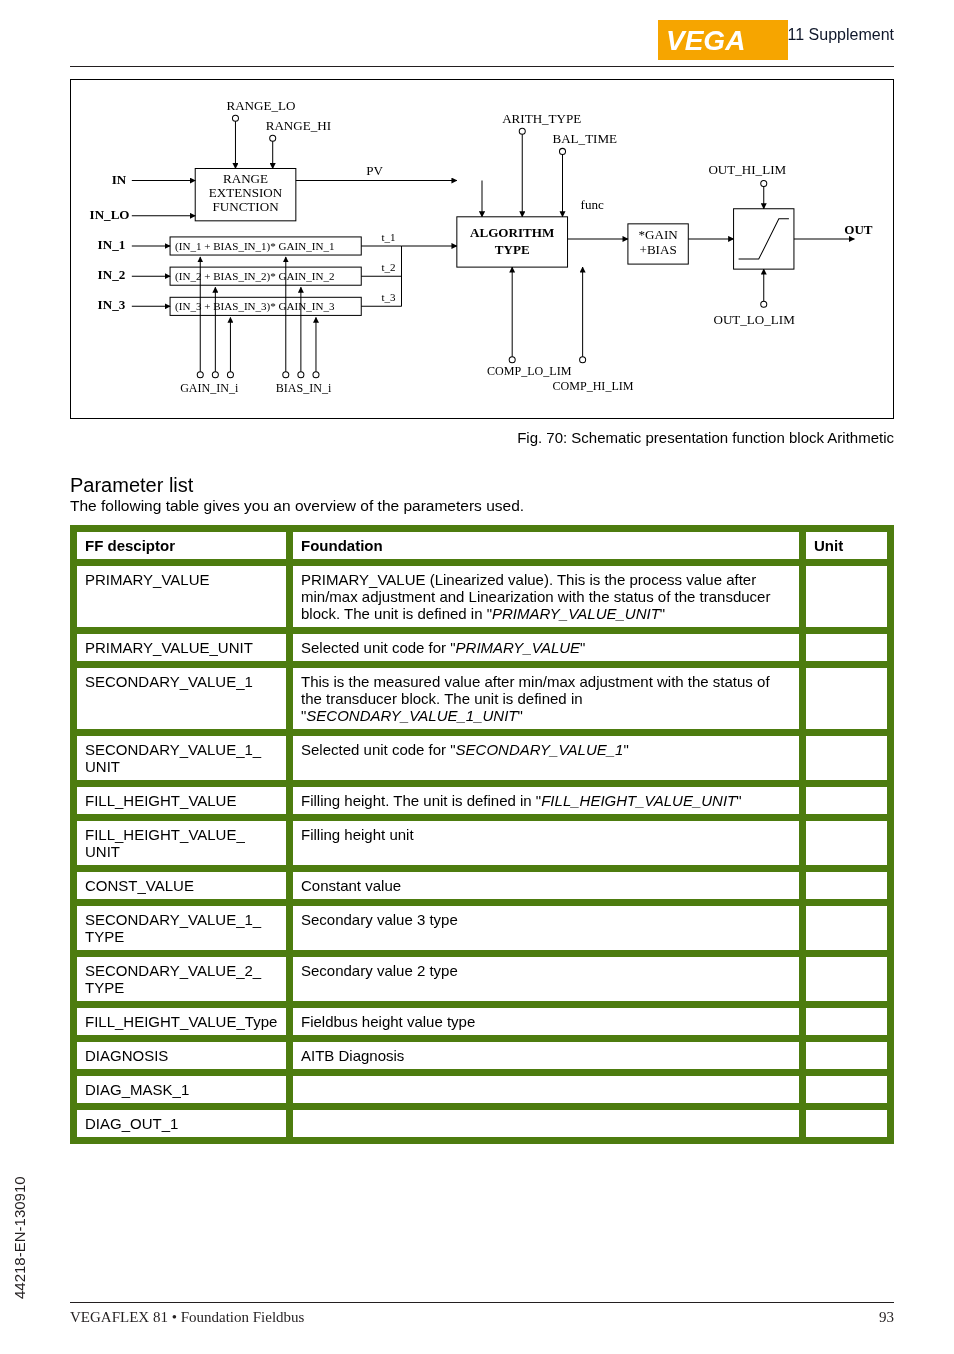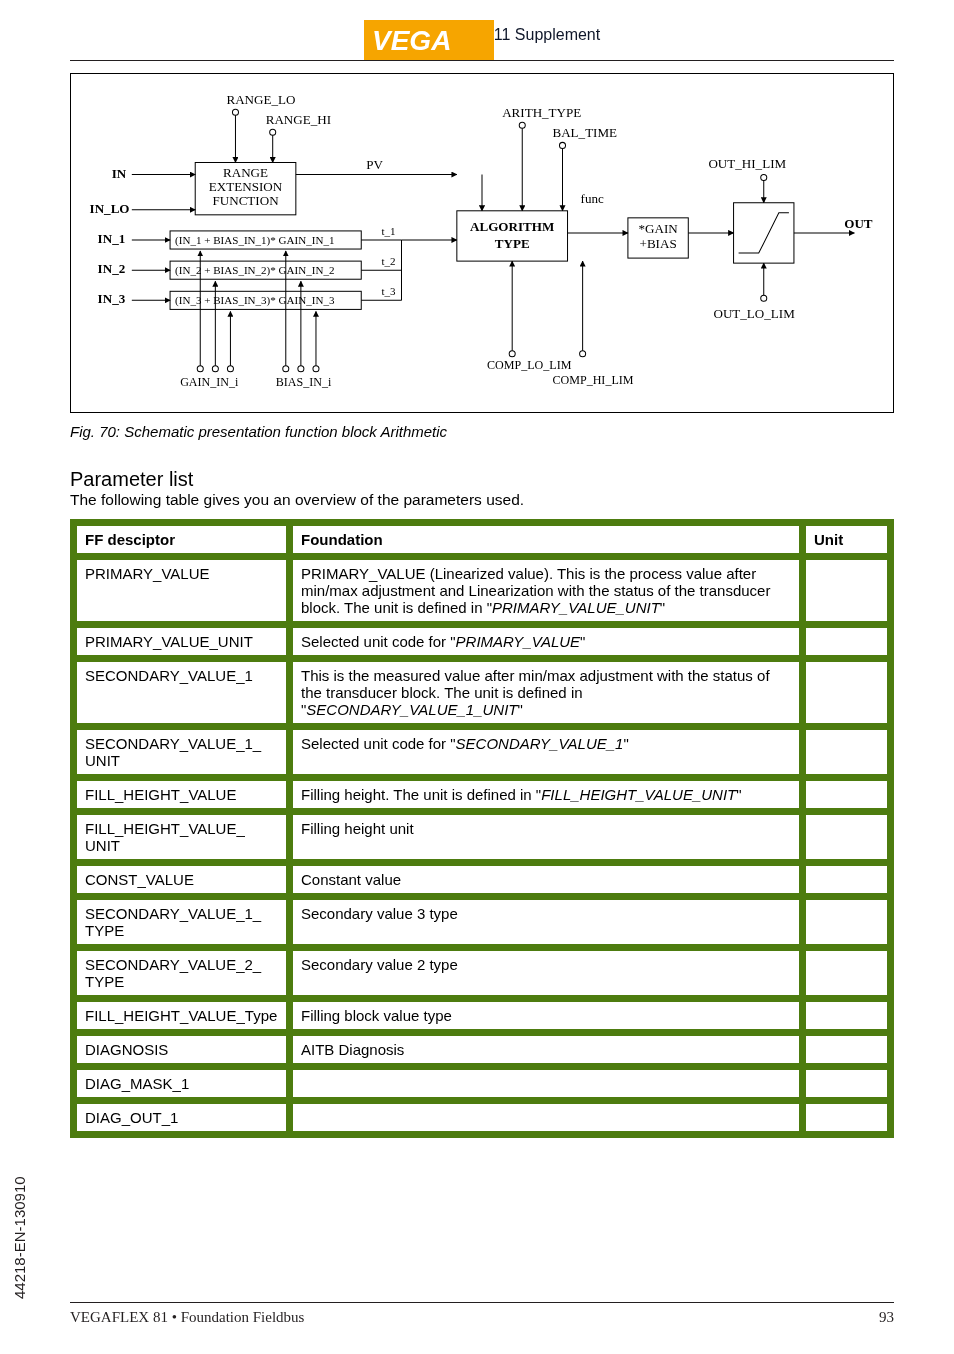--- a/index.html
+++ b/index.html
@@ -12,23 +12,23 @@
     font-size: 15.5px;
     color: #000;
     background: #fff;
     position: relative;
   }
   .page {
     padding: 20px 60px 0 70px;
   }
   .header {
     display: flex;
-    justify-content: center;
+    justify-content: flex-end;
     align-items: flex-start;
-    margin-bottom: 0;
+    margin-bottom: 6px;
   }
   .logo {
     display: flex;
     align-items: center;
   }
   .header-right {
     font-size: 16px;
     color: #0f172a;
     padding-top: 6px;
   }
@@ -42,23 +42,23 @@
     width: 824px;
     height: 340px;
     padding: 8px;
     display: flex;
     align-items: center;
     justify-content: center;
     margin-bottom: 10px;
   }
   .diagram-box svg { width: 100%; height: 100%; }
   .caption {
-    font-style: italic;
     font-size: 15px;
     margin: 10px 0 28px 0;
+    text-align: right;
   }
   h2.param-list {
     font-size: 20px;
     font-weight: normal;
     margin: 0 0 0 0;
   }
   .intro {
     margin: 0 0 10px 0;
   }
   table.params {
@@ -288,21 +288,21 @@
           <td>Secondary value 3 type</td>
           <td></td>
         </tr>
         <tr>
           <td>SECONDARY_<wbr>VALUE_<wbr>2_<wbr>TYPE</td>
           <td>Secondary value 2 type</td>
           <td></td>
         </tr>
         <tr>
           <td>FILL_<wbr>HEIGHT_<wbr>VALUE_<wbr>Type</td>
-          <td>Filling block value type</td>
+          <td>Fieldbus height value type</td>
           <td></td>
         </tr>
         <tr>
           <td>DIAGNOSIS</td>
           <td>AITB Diagnosis</td>
           <td></td>
         </tr>
         <tr>
           <td>DIAG_<wbr>MASK_<wbr>1</td>
           <td></td>

